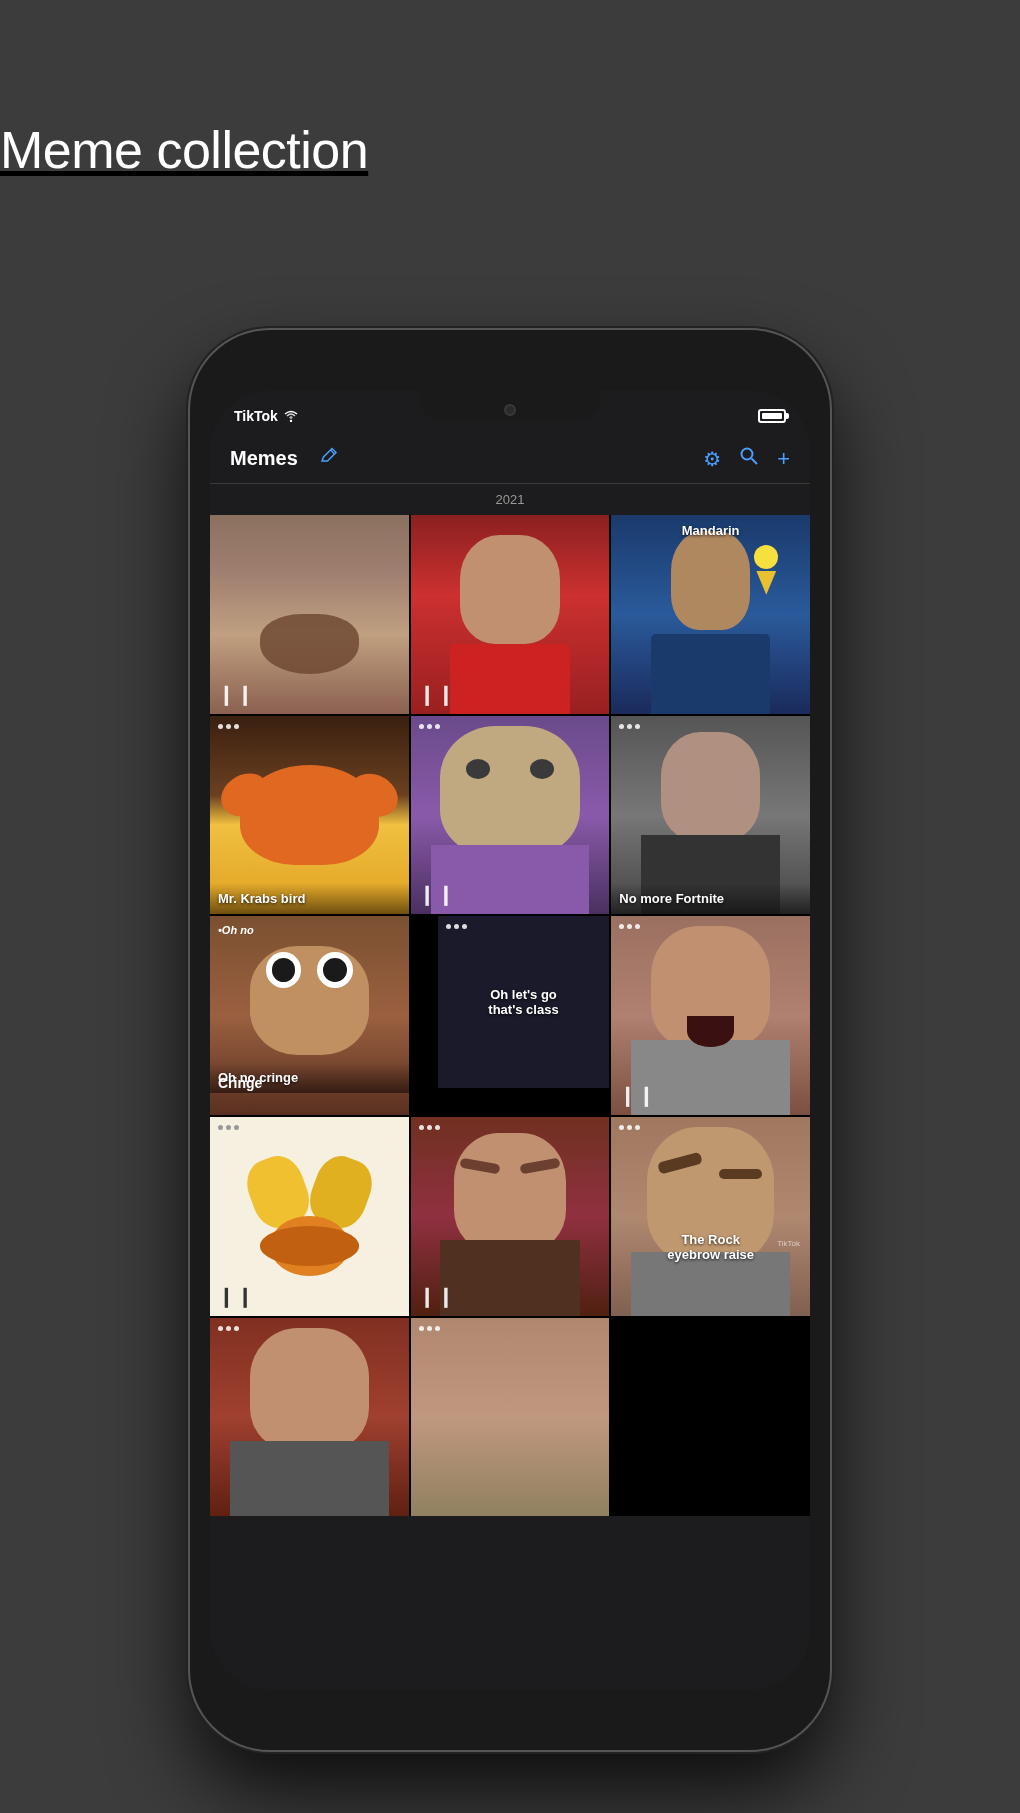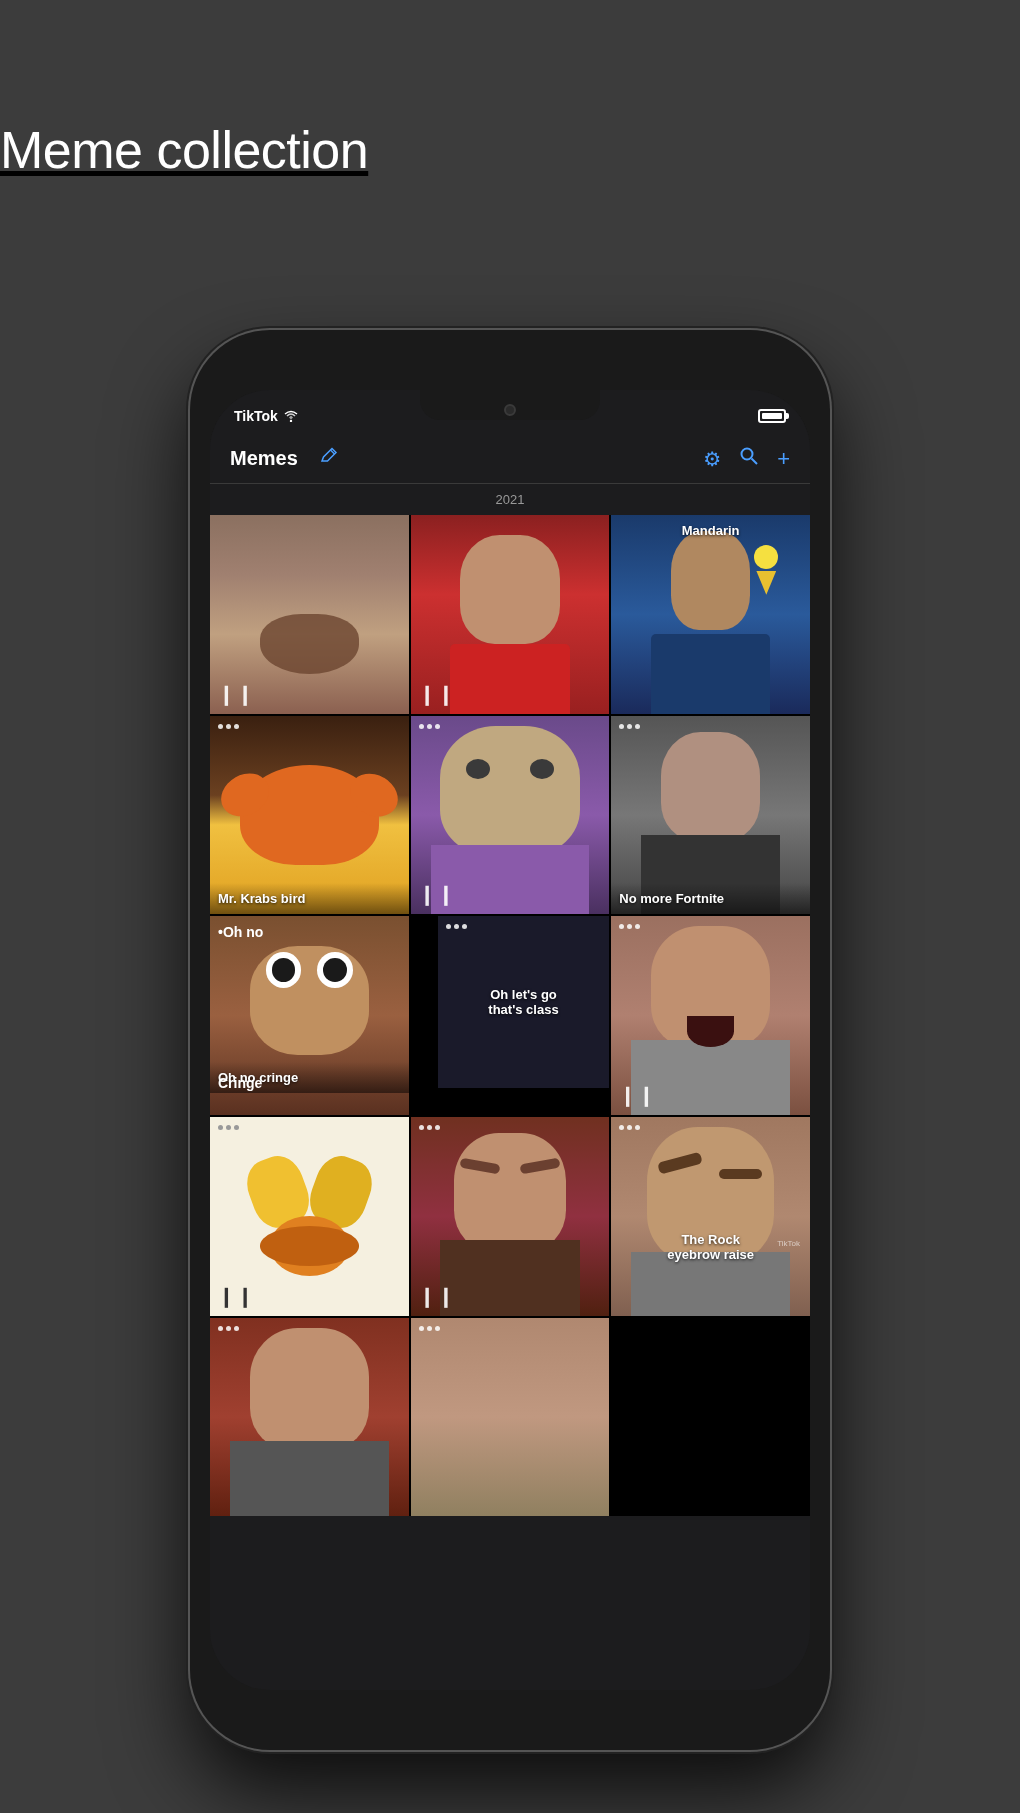--- a/index.html
+++ b/index.html
@@ -327,22 +327,23 @@
       text-shadow: 0 1px 3px rgba(0,0,0,0.8);
       width: 90%;
     }
 
     
     .oh-no-text {
       position: absolute;
       top: 8px;
       left: 8px;
       color: #fff;
-      font-size: 14px;
+      font-size: 11px;
       font-weight: 600;
+      font-style: italic;
     }
 
     .cringe-text {
       position: absolute;
       bottom: 24px;
       left: 8px;
       color: #fff;
       font-size: 14px;
       font-weight: 900;
     }

